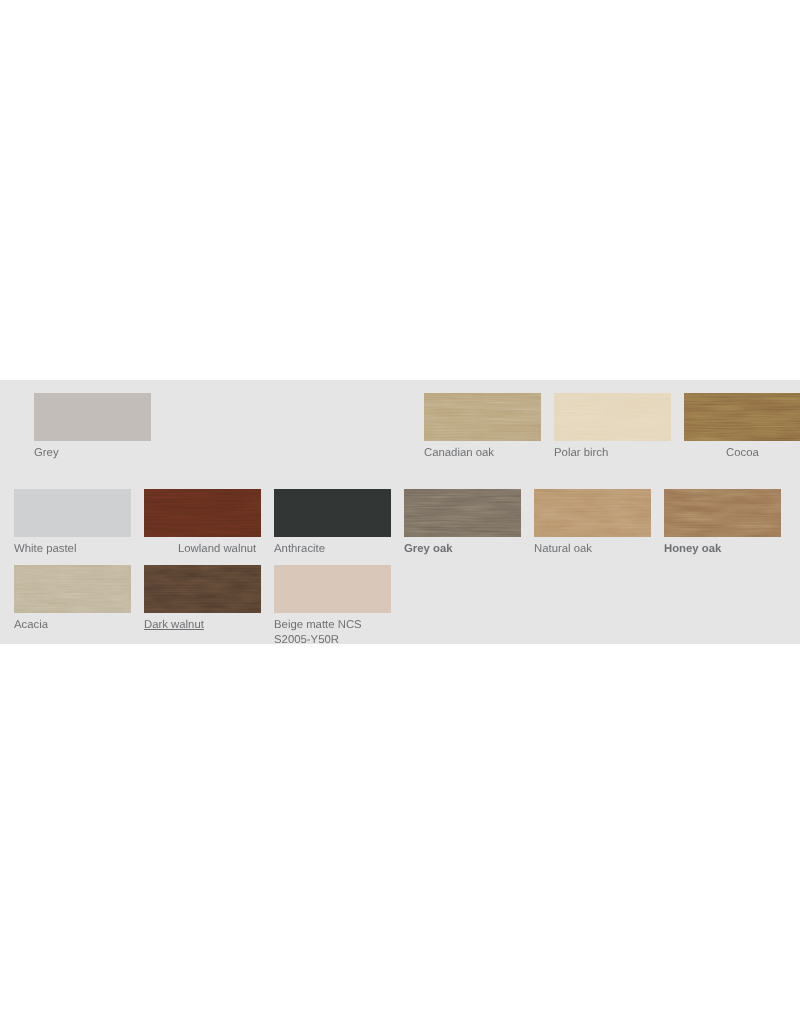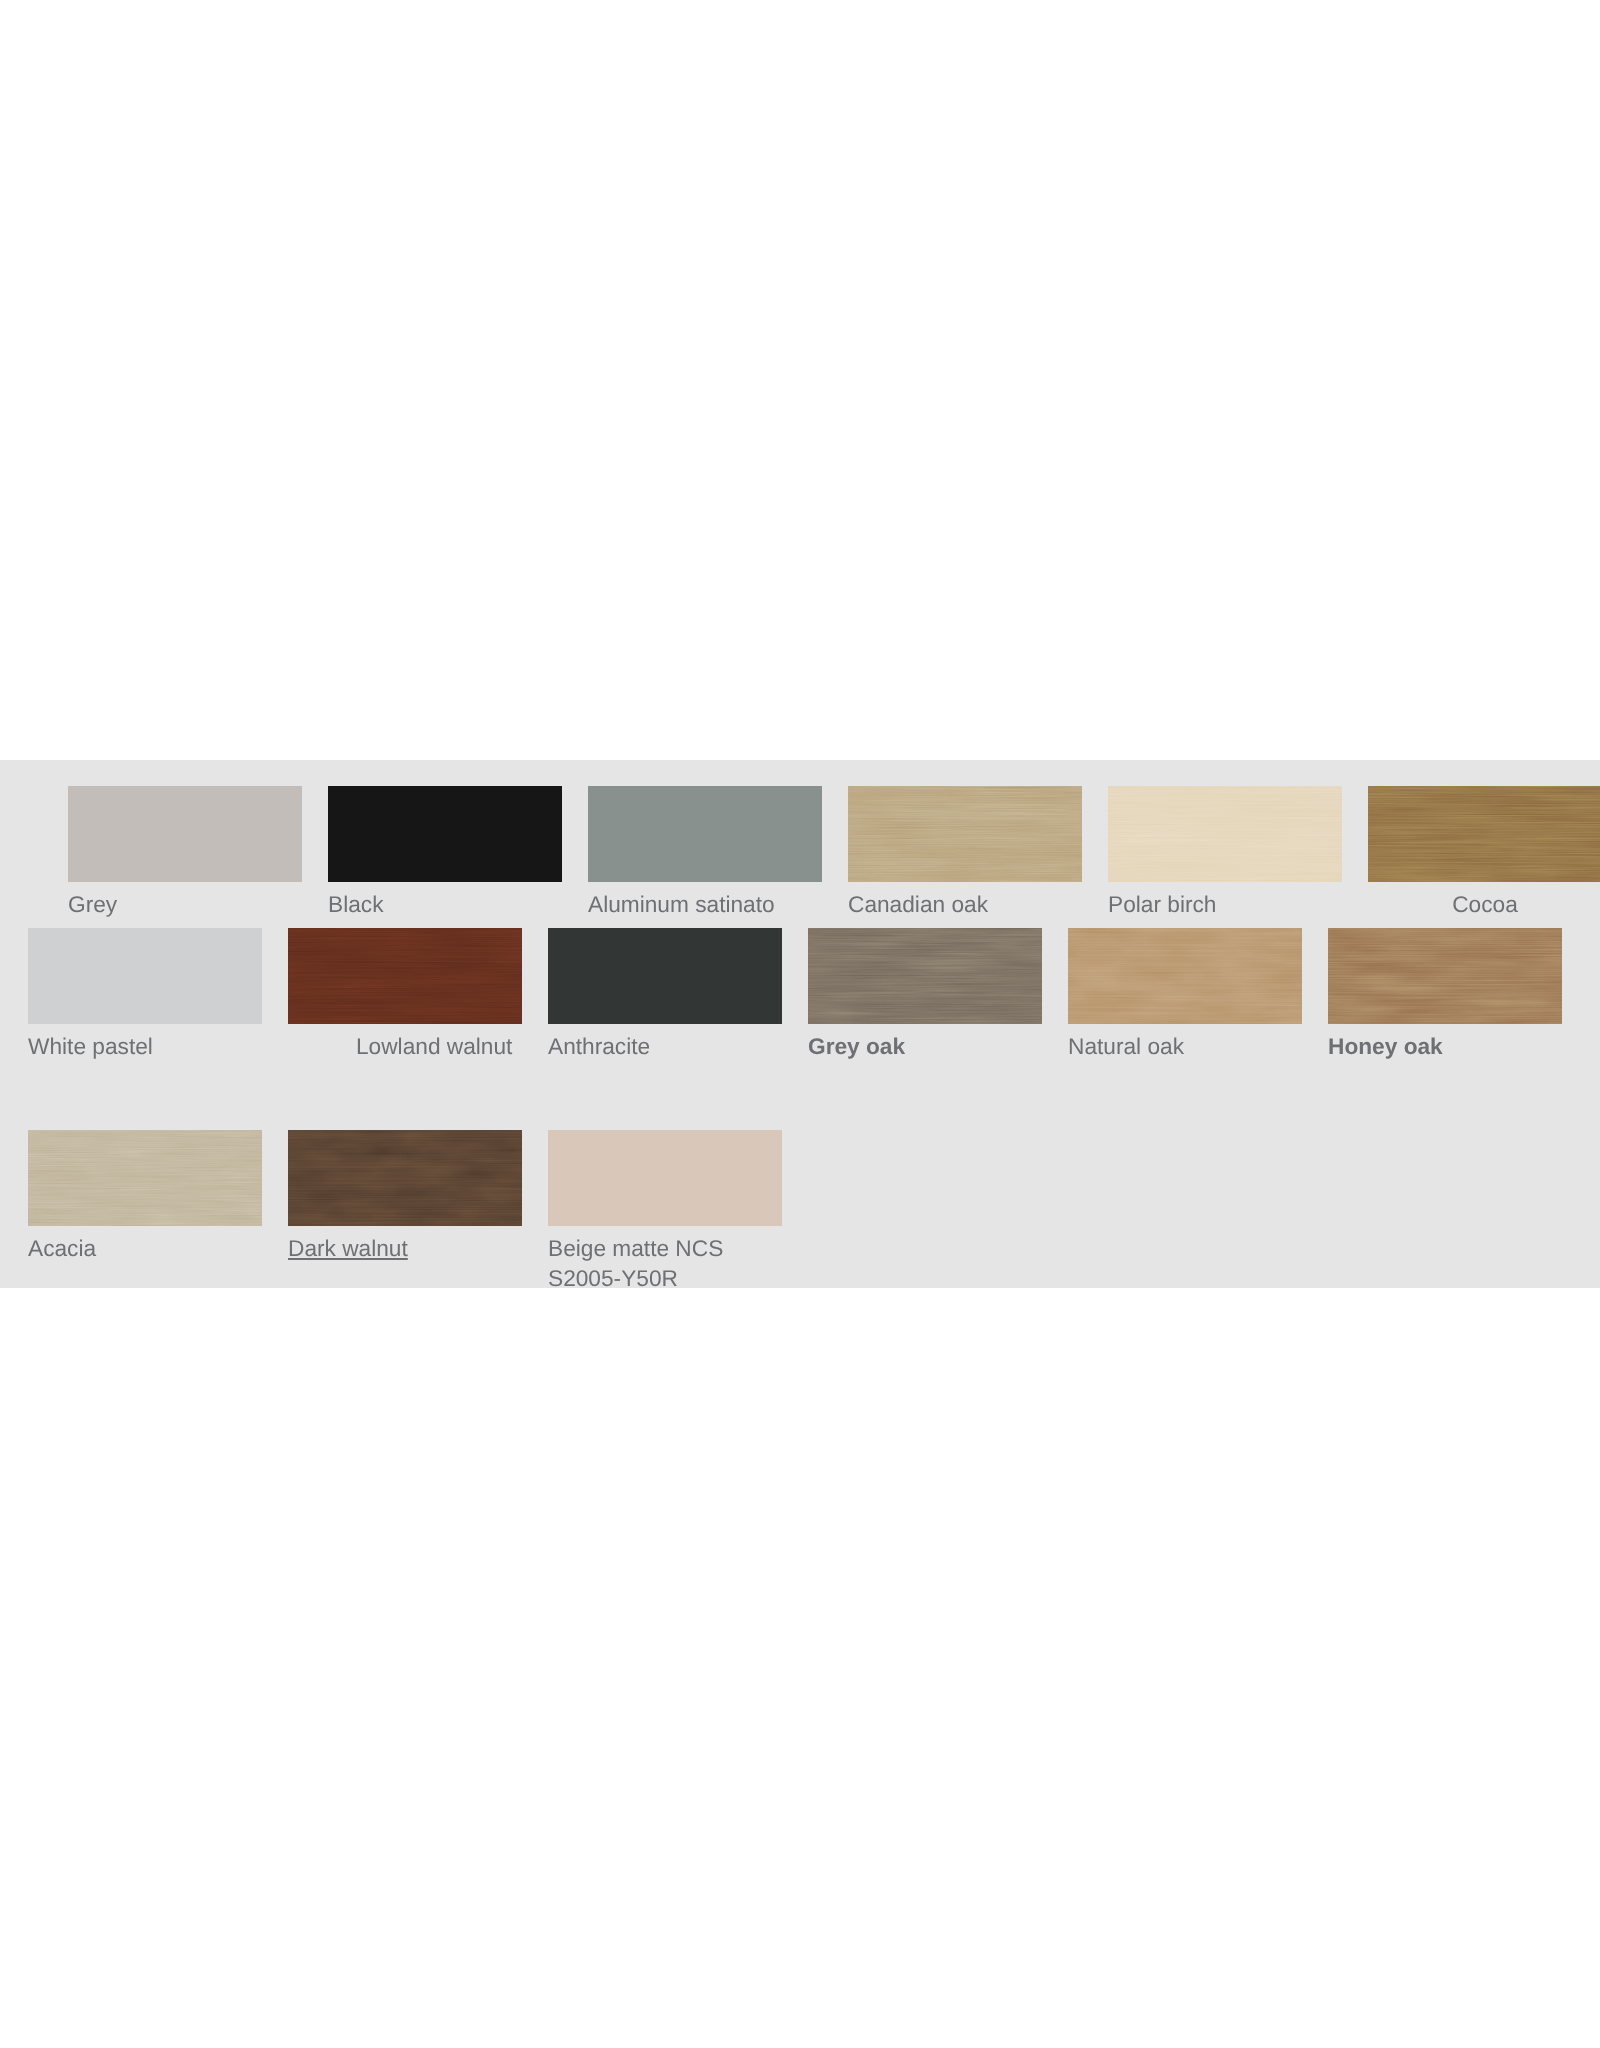--- a/index.html
+++ b/index.html
@@ -35,21 +35,21 @@
     left: 14px;
     top: 13px;
     width: 772px;
     height: 238px;
   }
   .swatch-item { position: absolute; width: 117px; }
 
   
   .c0 { left: 0px; }   .c1 { left: 130px; } .c2 { left: 260px; }
   .c3 { left: 390px; } .c4 { left: 520px; } .c5 { left: 650px; }
-  .r0 { top: 0px; padding-left: 20px; }    .r1 { top: 71px; } .r2 { top: 172px; }
+  .r0 { top: 0px; padding-left: 20px; }    .r1 { top: 96px; } .r2 { top: 172px; }
 
   .chip {
     position: relative;
     width: 117px;
     height: 48px;
     overflow: hidden;
     background: #cccccc;
   }
   .chip > svg {
     position: absolute;
@@ -71,29 +71,21 @@
 
 <div class="page" style="background: rgb(255, 255, 255);">
   <div class="panel" style="background: rgb(229, 229, 229);">
     <div class="grid">
 
       <div class="swatch-item r0 c0">
         <div class="chip" style="background: rgb(194, 189, 185);"></div>
         <div class="label" style="color: rgb(110, 112, 115);">Grey</div>
       </div>
 
-      <div class="swatch-item r0 c1">
-        <div class="chip" style="background: rgb(22, 22, 22);"></div>
-        <div class="label" style="color: rgb(110, 112, 115);">Black</div>
-      </div>
-
-      <div class="swatch-item r0 c2">
-        <div class="chip" style="background: rgb(137, 145, 142);"></div>
-        <div class="label" style="color: rgb(110, 112, 115);">Aluminum satinato</div>
-      </div>
+
 
       <div class="swatch-item r0 c3">
         <div class="chip" style="background: rgb(192, 174, 138);">
             <svg width="117" height="48" viewBox="0 0 117 48">
               <defs>
                 <filter id="grain3_0" x="0" y="0" width="100%" height="100%" color-interpolation-filters="sRGB">
                   <feTurbulence type="fractalNoise" baseFrequency="0.018 2.2" numOctaves="4" seed="7" result="t"></feTurbulence>
                   <feColorMatrix in="t" type="matrix" values="0.33 0.33 0.33 0 0  0.33 0.33 0.33 0 0  0.33 0.33 0.33 0 0  0 0 0 0 1"></feColorMatrix>
                   <feGaussianBlur stdDeviation="0.25"></feGaussianBlur>
                 </filter>

